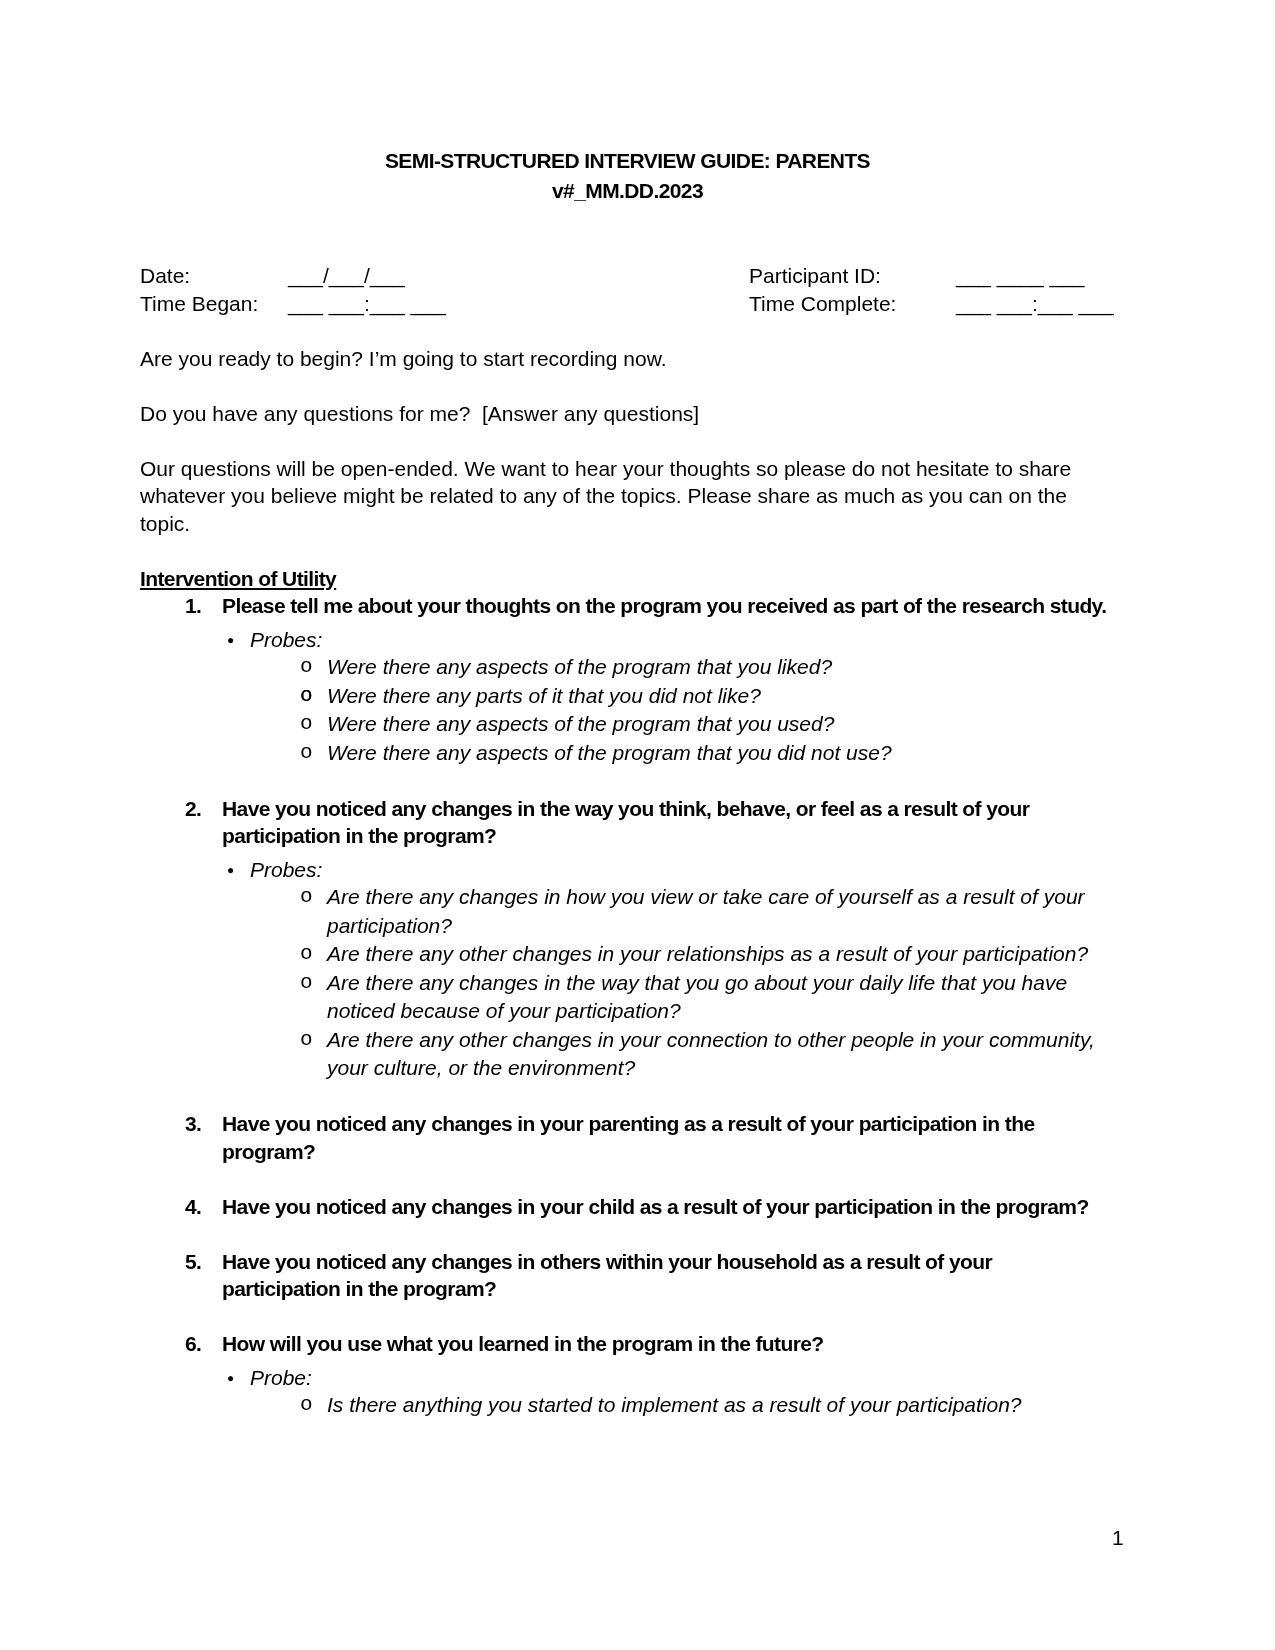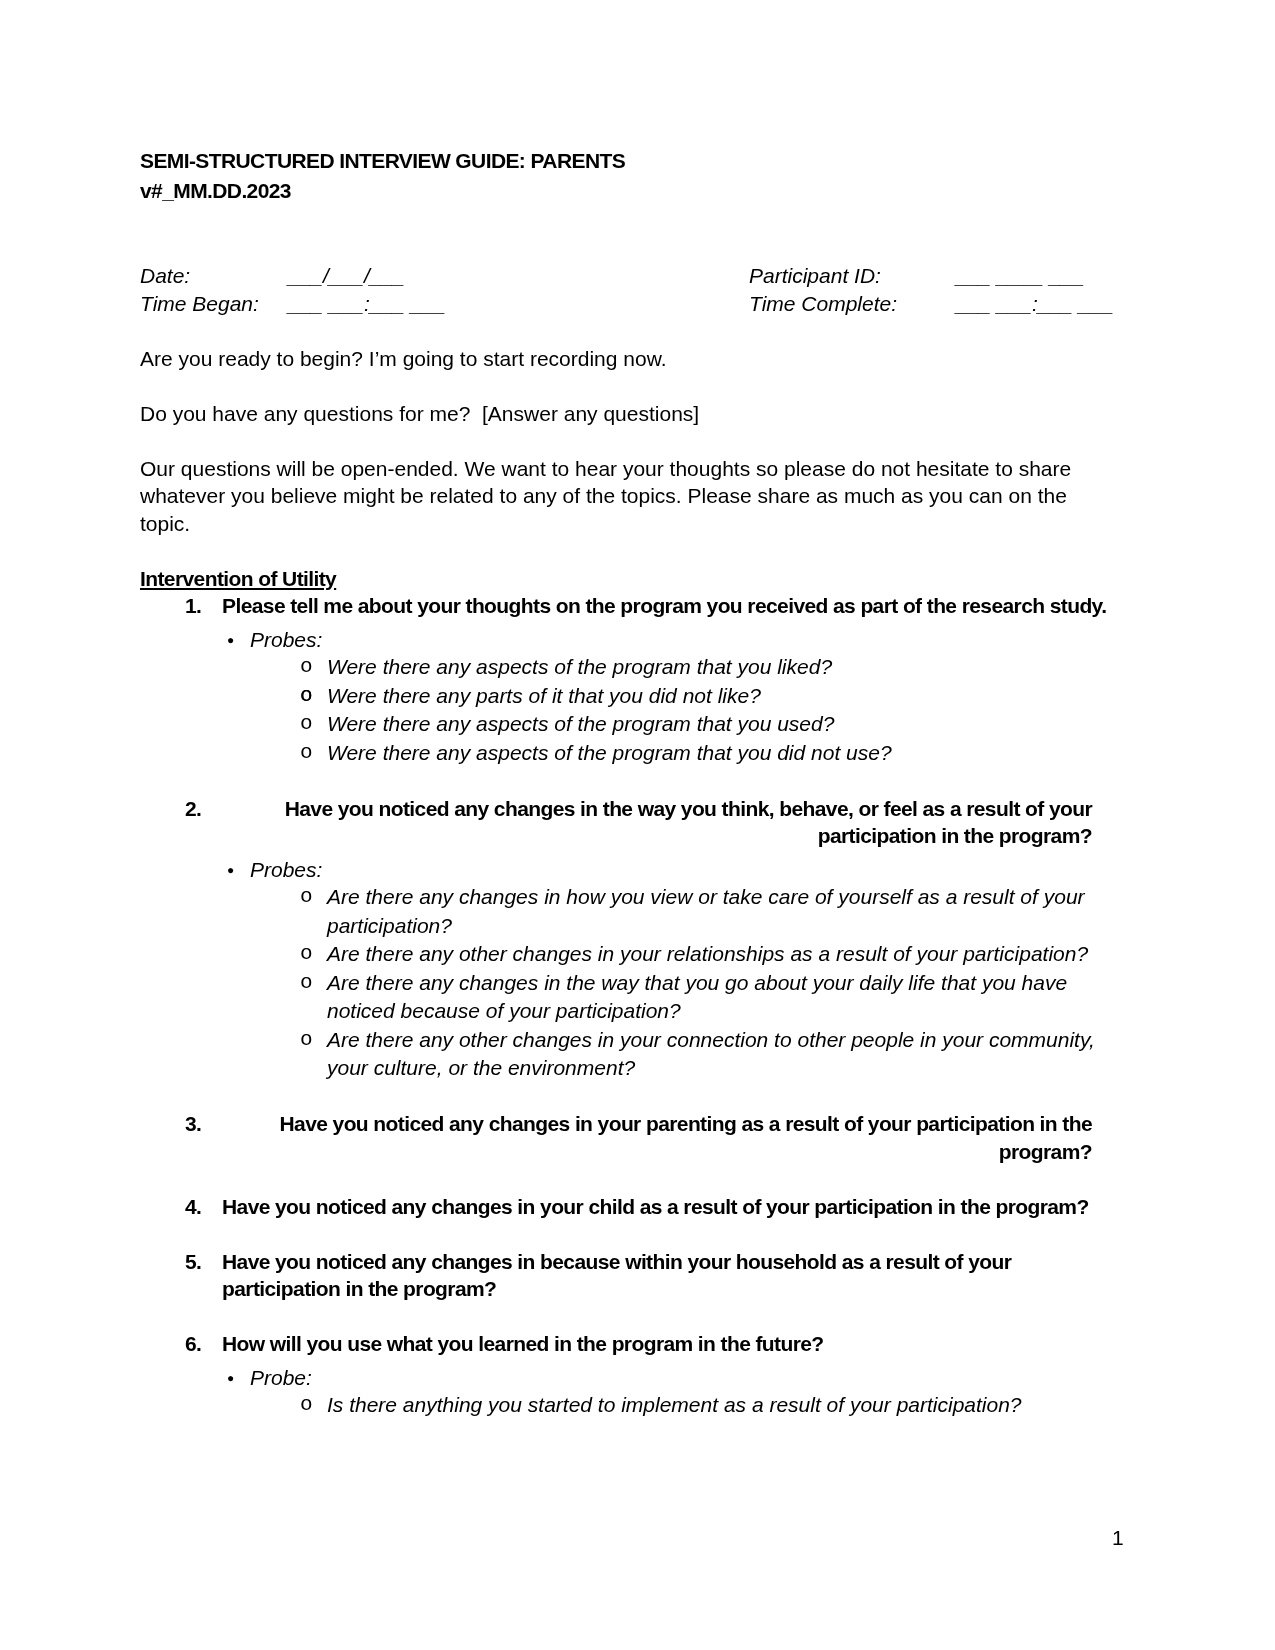--- a/index.html
+++ b/index.html
@@ -12,27 +12,27 @@
   }
   .page {
     position: relative;
     width: 1275px; height: 1650px;
     background: #ffffff;
     overflow: hidden;
   }
   .content { padding: 146px 160px 0 140px; }
 
   .title {
-    font-weight: bold;
+    text-align: center; font-weight: bold;
     line-height: 30px; letter-spacing: -0.6px;
     white-space: pre-wrap;
   }
 
   .fields { margin-top: 56px; }
-  .frow { display: flex; font-style: italic; }
+  .frow { display: flex; }
   .fcol-l { display: flex; width: 609px; }
   .fcol-r { display: flex; flex: 1; gap: 44px; }
   .flabel-l { display: inline-block; width: 148px; }
   .flabel-r { display: inline-block; width: 163px; }
   .fblank { white-space: pre; }
 
   .para { margin-top: 27.5px; white-space: pre-wrap; max-width: 975px; }
 
   .heading {
     margin-top: 27.5px;
@@ -42,21 +42,21 @@
 
   .q { position: relative; padding-left: 82px; }
   .q.mt { margin-top: 27.5px; }
   .q-num { position: absolute; left: 45px; top: 0; font-weight: bold; letter-spacing: -0.6px; }
   .q-text {
     display: block; font-weight: bold;
     letter-spacing: -0.6px; white-space: pre-wrap;
     max-width: 893px;
   }
   .q-text.w950 { max-width: 950px; }
-  .q-text.w870 { max-width: 870px; text-align: right; }
+  .q-text.w870 { max-width: 870px; }
   .q-text.w820 { max-width: 820px; }
 
   .probe { position: relative; padding-left: 110px; margin-top: 6px; }
   .probe-marker {
     position: absolute; left: 87px; top: 1px;
     font-size: 12px; line-height: 27.5px;
   }
   .probe-label { font-style: italic; }
 
   .sub { position: relative; padding-left: 187px; line-height: 28.5px; }
@@ -168,21 +168,21 @@
       <span class="q-text w870">Have you noticed any changes in your parenting as a result of your participation in the program?</span>
     </div>
 
     <div class="q mt">
       <span class="q-num">4.</span>
       <span class="q-text w950">Have you noticed any changes in your child as a result of your participation in the program?</span>
     </div>
 
     <div class="q mt">
       <span class="q-num">5.</span>
-      <span class="q-text w820">Have you noticed any changes in because within your household as a result of your participation in the program?</span>
+      <span class="q-text w820">Have you noticed any changes in others within your household as a result of your participation in the program?</span>
     </div>
 
     <div class="q mt">
       <span class="q-num">6.</span>
       <span class="q-text">How will you use what you learned in the program in the future?</span>
     </div>
     <div class="probe">
       <span class="probe-marker">●</span>
       <span class="probe-label">Probe:</span>
     </div>

